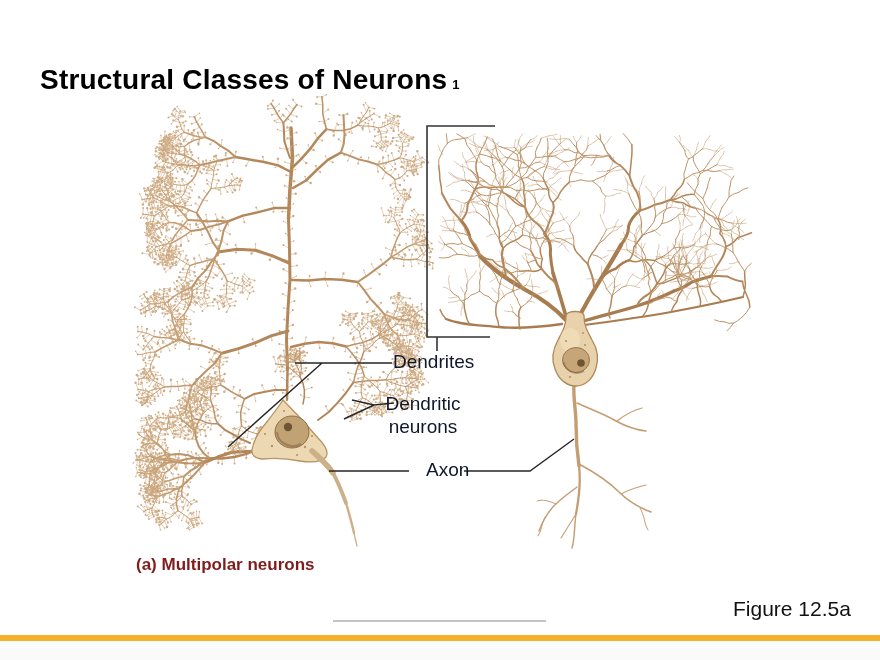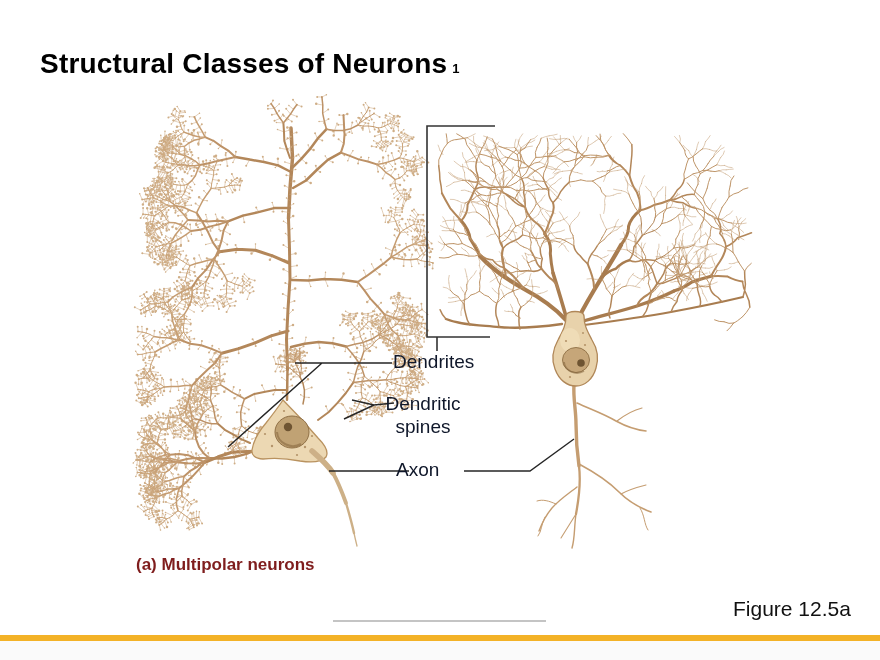--- a/index.html
+++ b/index.html
@@ -1,25 +1,25 @@
 <!DOCTYPE html>
 <html><head>
 <meta charset="utf-8">
 <style>
   * { margin:0; padding:0; box-sizing:border-box; }
   html,body { width:880px; height:660px; }
   body { font-family:"Liberation Sans", sans-serif; background:#ffffff; position:relative; overflow:hidden; }
   .slide { position:absolute; inset:0; background:#ffffff; }
-  .title { position:absolute; left:40px; top:48px; font-size:28px; font-weight:700; color:#000; letter-spacing:.2px; white-space:nowrap;text-align:right; }
+  .title { position:absolute; left:40px; top:64px; font-size:28px; font-weight:700; color:#000; letter-spacing:.2px; white-space:nowrap;text-align:right; }
   .title .idx { font-size:13px; font-weight:700; margin-left:5px; }
   #art { position:absolute; left:0; top:0; width:880px; height:660px; }
   .lbl { position:absolute; font-size:19px; color:#0f172a; white-space:nowrap; }
   .lbl-dendrites { left:393px; top:351px; }
   .lbl-spines { left:367px; top:392px; width:112px; text-align:center; line-height:23px; }
-  .lbl-axon { left:396px; top:459px; }
+  .lbl-axon { left:426px; top:459px; }
   .caption { position:absolute; left:136px; top:555px; font-size:17px; font-weight:700; color:#7f1d1d; }
   .figref { position:absolute; left:733px; top:597px; font-size:21px; color:#111; }
   .accent-bar { position:absolute; left:0; top:635px; width:880px; height:6px; }
   .footer-strip { position:absolute; left:0; top:641px; width:880px; height:19px; background:#fafafa; }
 </style>
 </head>
 <body>
 
 <div class="slide">
 
@@ -118,21 +118,21 @@
       <path d="M295,363 L392,363 M322,363 L228,447"></path>
       <path d="M394,403 L374,405 L352,400 M374,405 L344,419"></path>
       <path d="M329,471 L409,471 M464,471 L530,471 L574,439"></path>
     </g>
     <path d="M333,621 L546,621" stroke="#8a8a8a" stroke-width="1.2"></path>
   </svg>
 
   <div class="lbl lbl-dendrites">Dendrites</div>
   <div class="lbl lbl-spines">
     <div>Dendritic</div>
-    <div>spines</div>
+    <div>neurons</div>
   </div>
   <div class="lbl lbl-axon">Axon</div>
 
   <div class="caption">(a) Multipolar neurons</div>
   <div class="figref">Figure 12.5a</div>
 
   <div class="accent-bar" style="background-color: rgb(243, 178, 39);"></div>
   <div class="footer-strip">
     
   </div>

